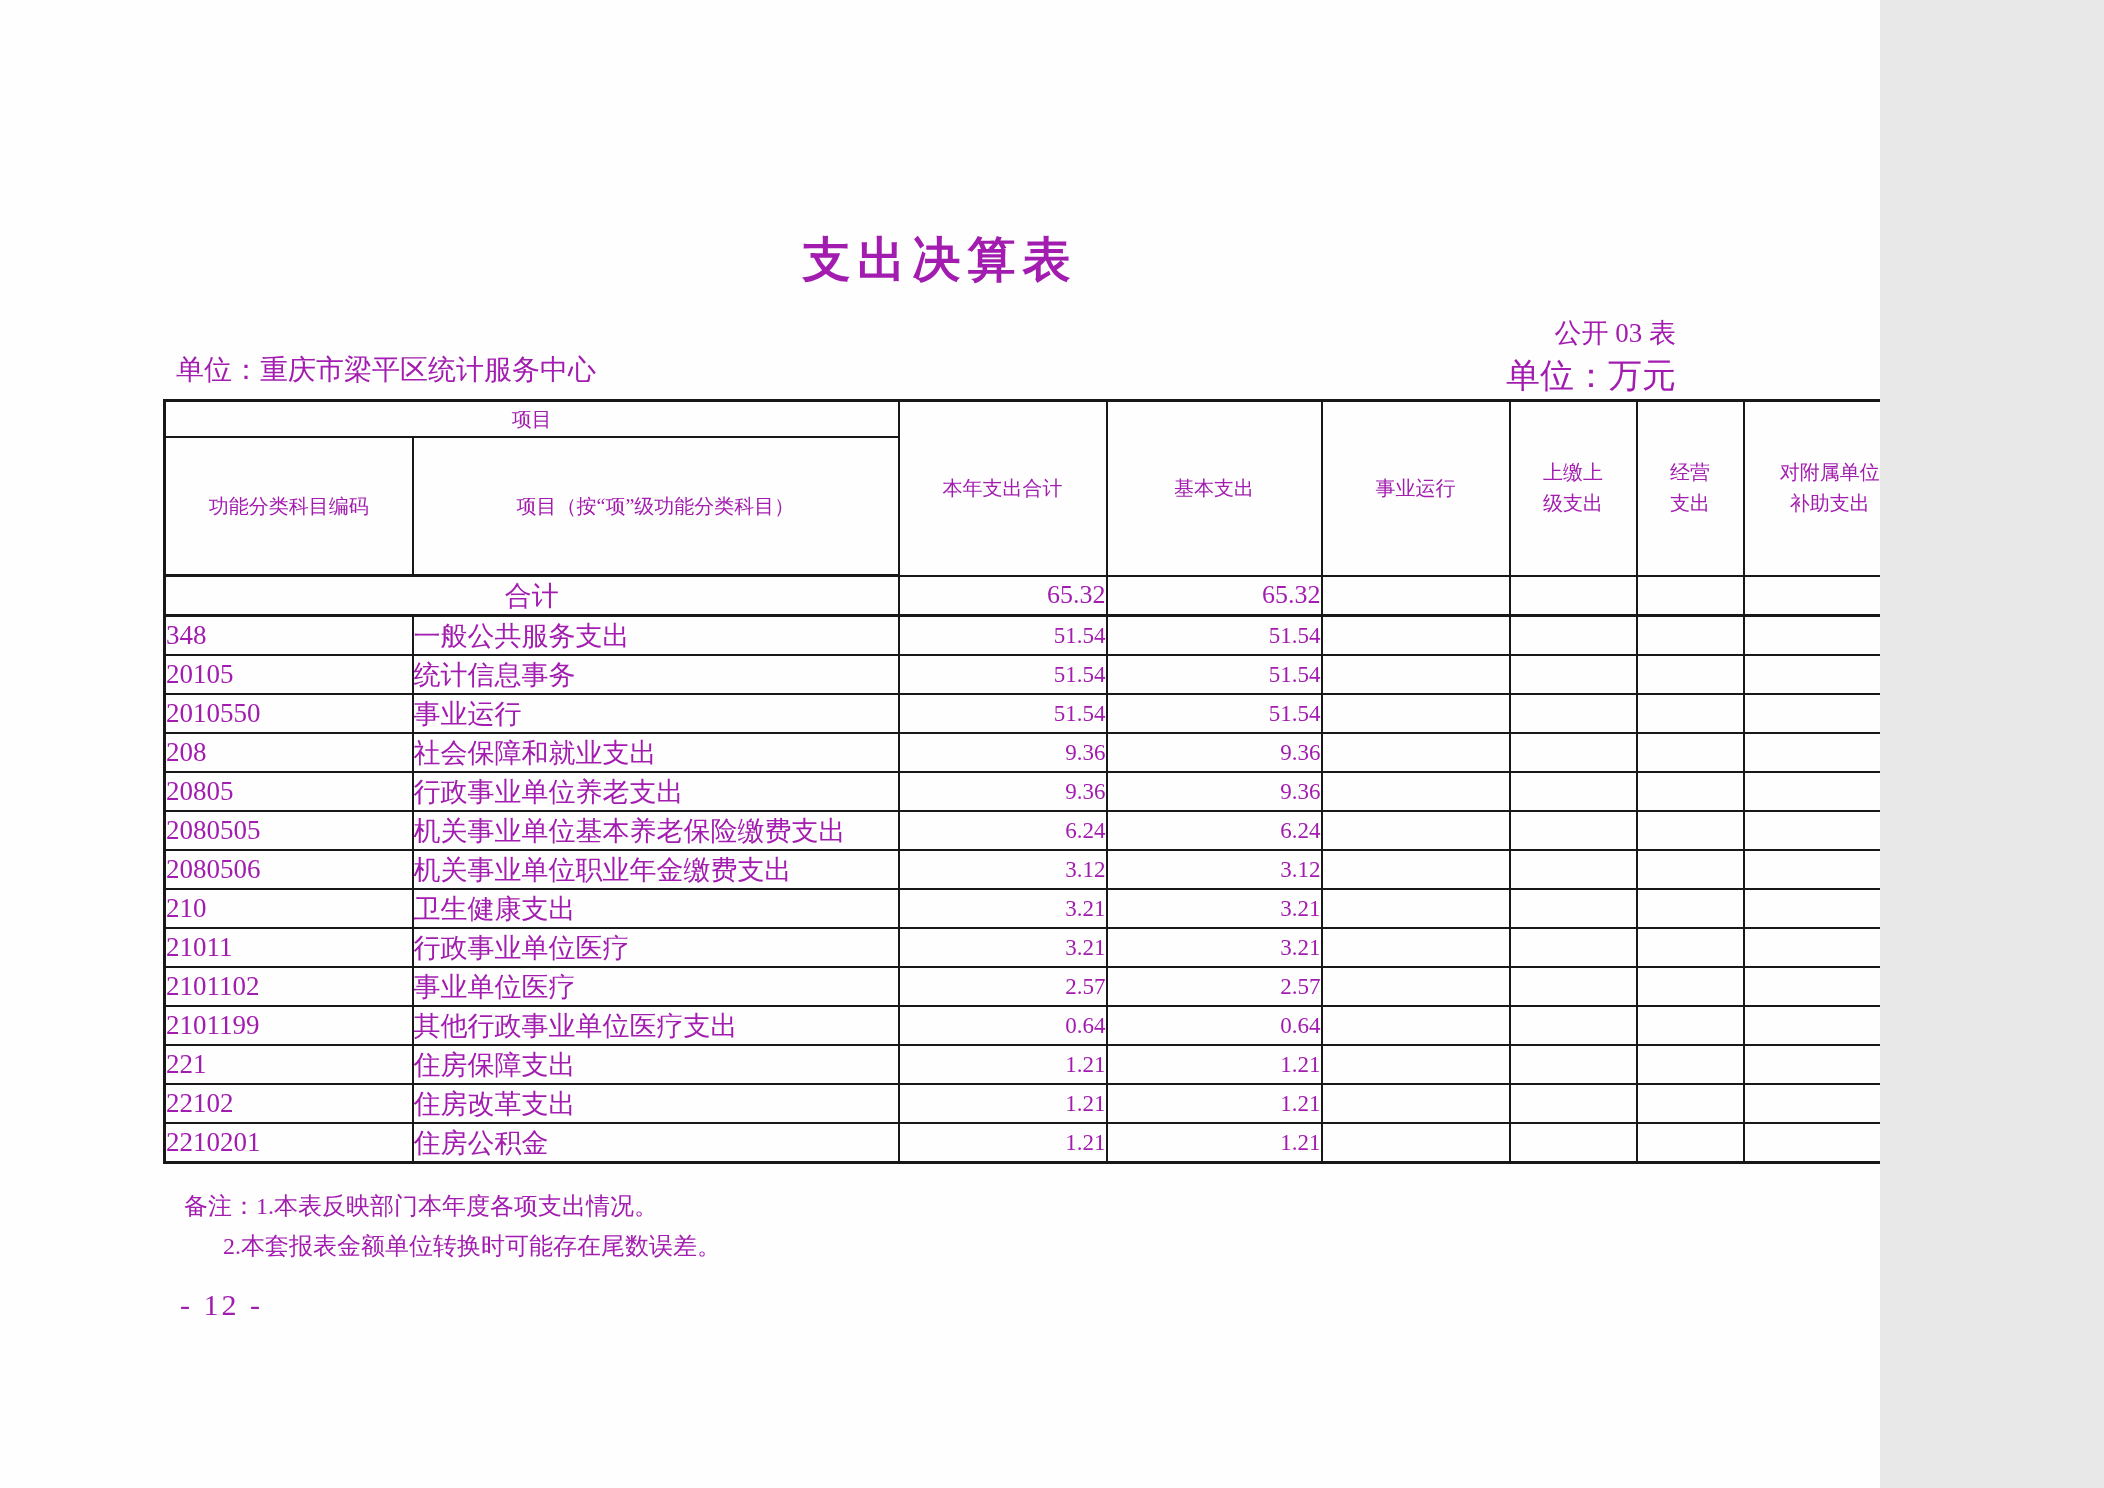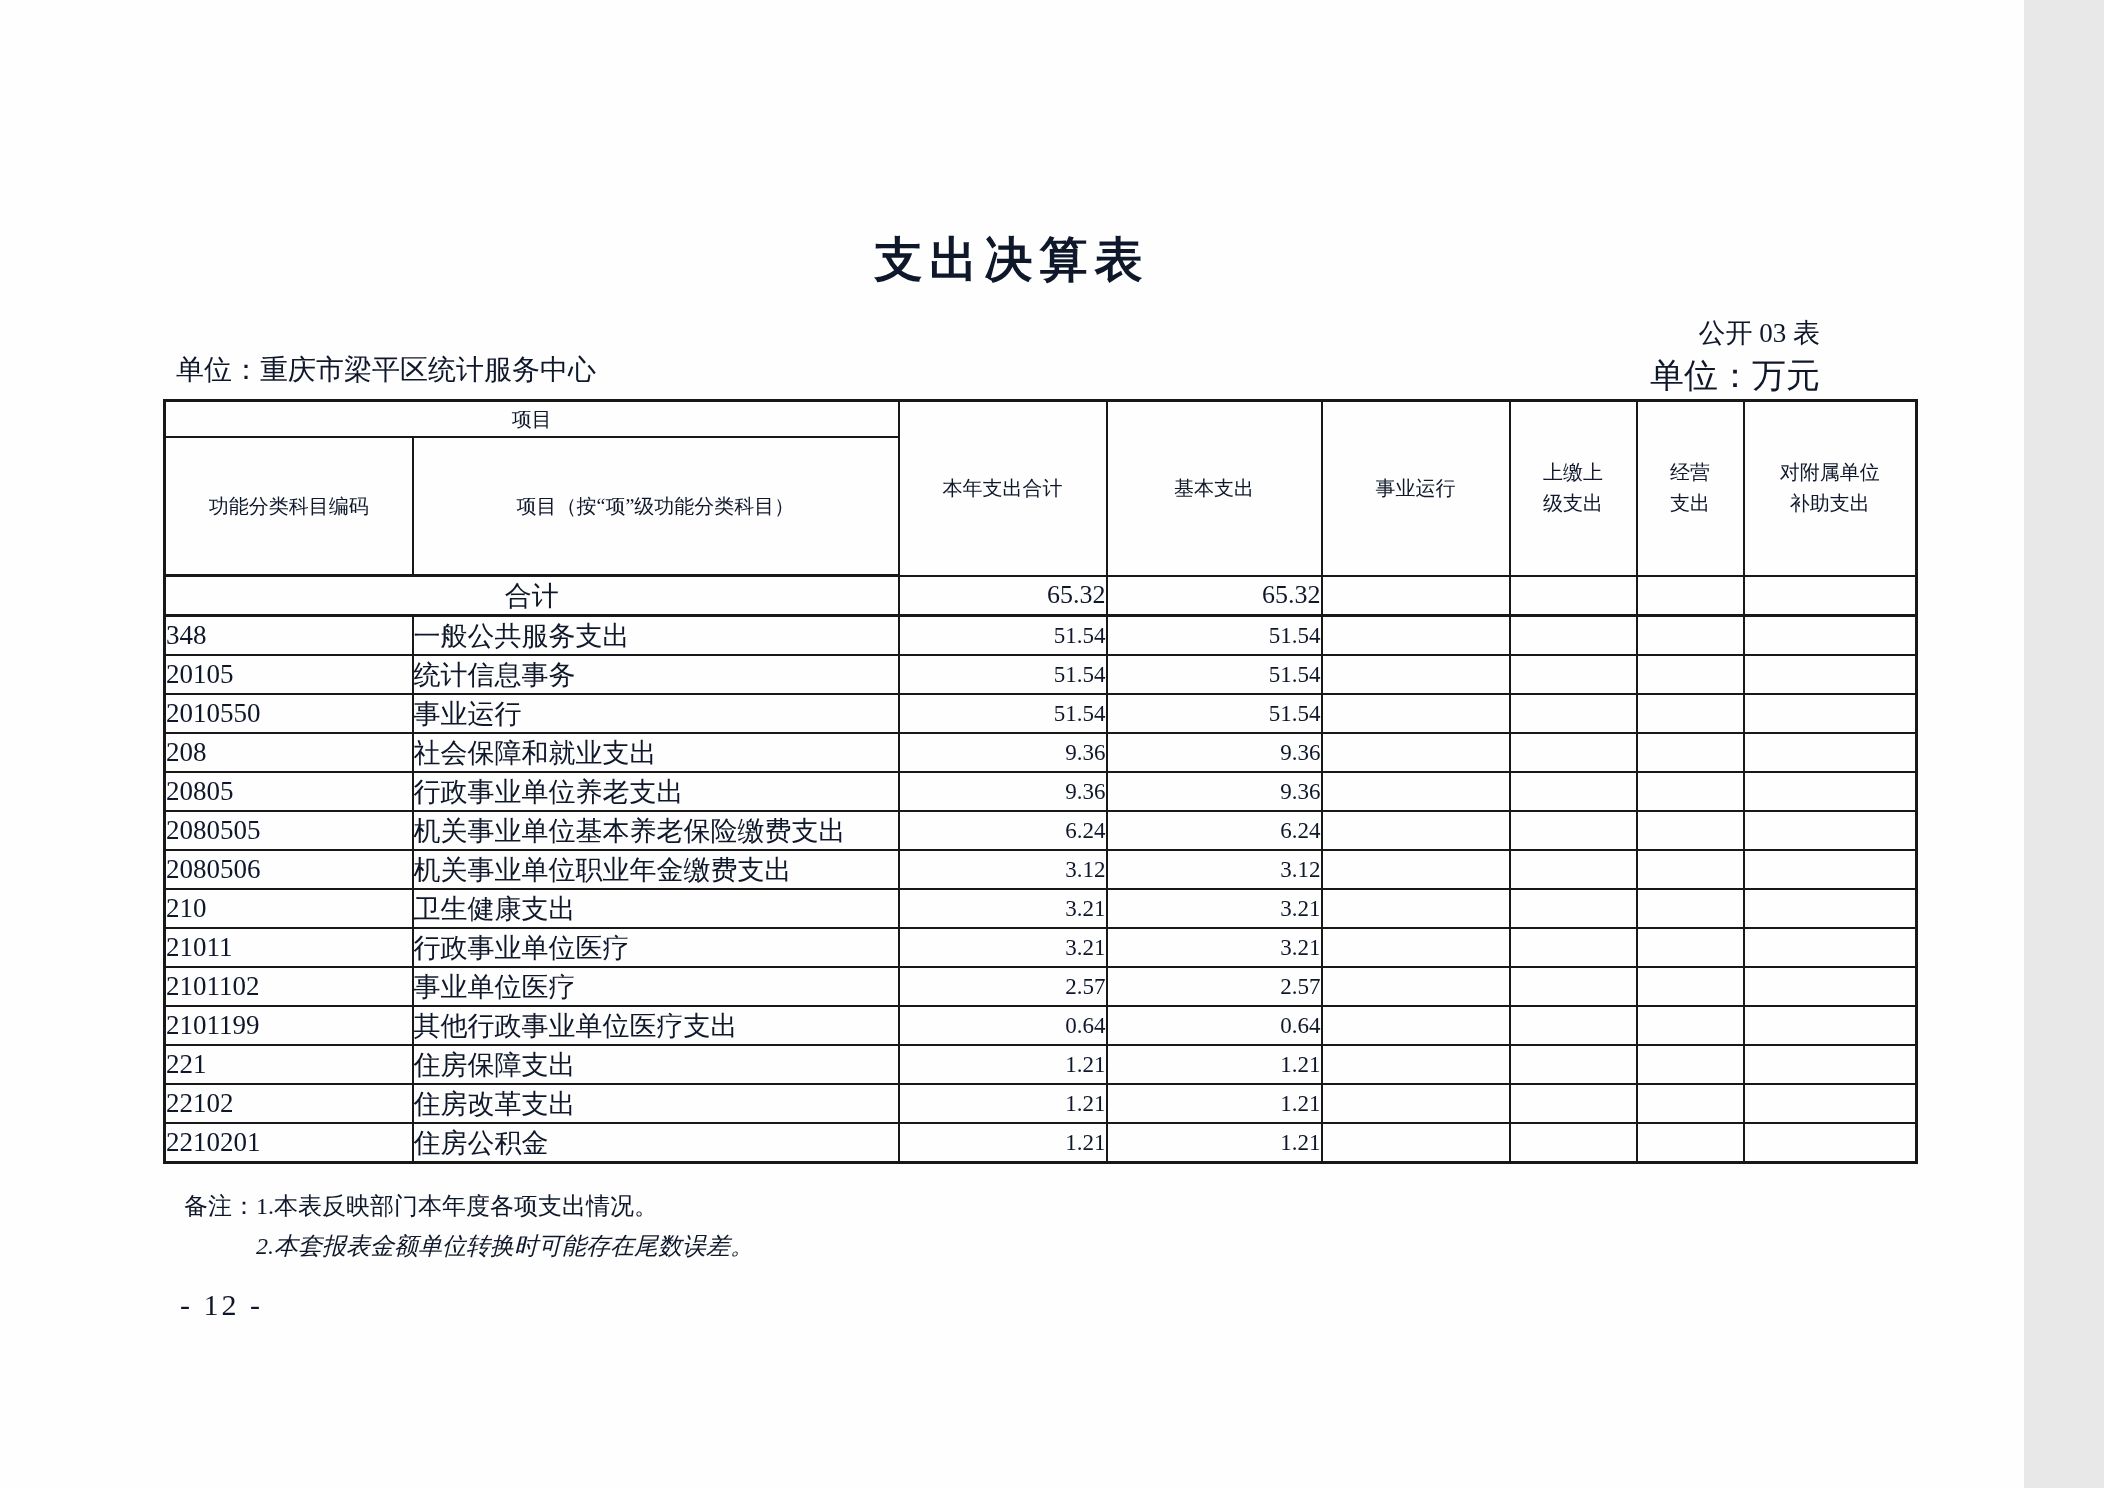--- a/index.html
+++ b/index.html
@@ -1,22 +1,22 @@
 <!DOCTYPE html>
 <html><head>
 <meta charset="utf-8">
 <style>
   html,body{margin:0;padding:0;background:#e8e8e8;}
   .page{
     position:relative;
-    width:2024px;
+    width:1880px;
     height:1488px;
     background:#fefefe;
     font-family:"Liberation Serif","DejaVu Serif",serif;
-    color:#0f172a;
+    color:#a21caf;
     overflow:hidden;
   }
   .title{
     position:absolute;
     top:228px; left:0; width:100%;
     margin:0;
     text-align:center;
     font-size:48px;
     font-weight:600;
     letter-spacing:7px;
@@ -69,21 +69,21 @@
   .cell-item{ text-align:left; padding-left:12px; }
   .cell-num{ text-align:right; padding-right:15px; font-size:23px !important; }
   .total-row .cell-num{ font-size:26px !important; }
   .notes{
     position:absolute;
     top:1194px; left:184px;
     font-size:24px;
     line-height:1.0;
   }
   .note-line-1{ margin:0; }
-  .note-line-2{ margin:16px 0 0 72px;font-style:italic; }
+  .note-line-2{ margin:16px 0 0 39px; }
   .page-number{
     position:absolute;
     top:1288px; left:180px;
     font-size:30px;
     letter-spacing:3px;
     white-space:nowrap;
   }
 </style>
 </head>
 <body>

